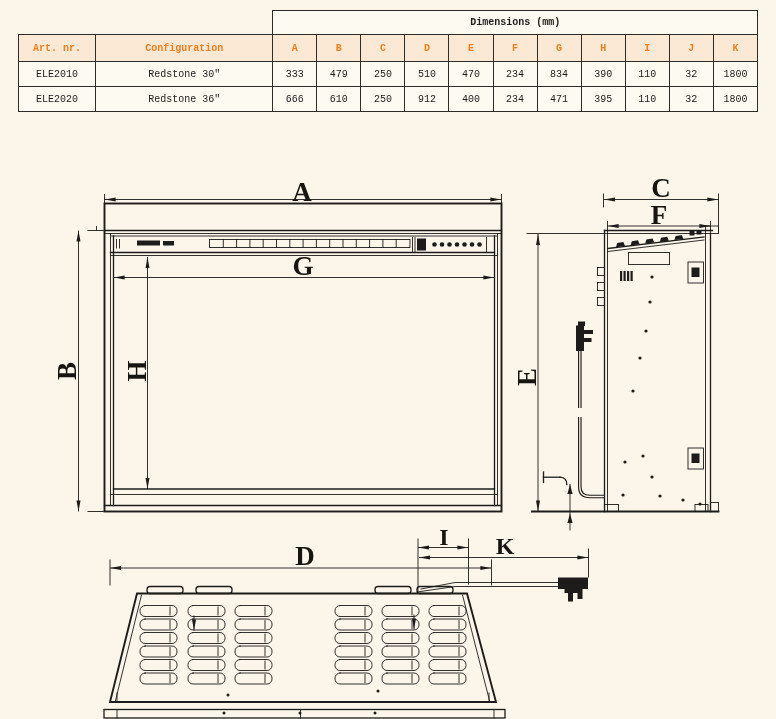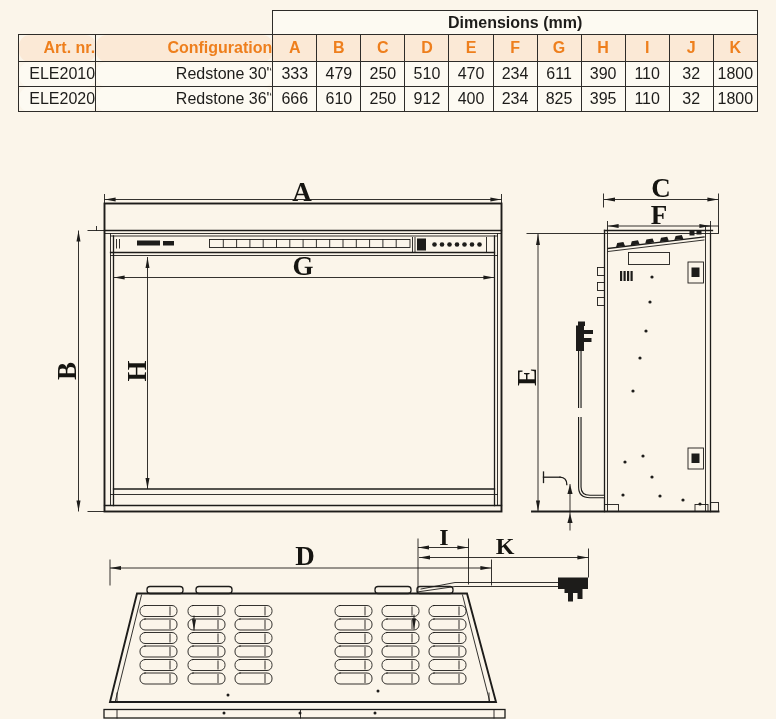--- a/index.html
+++ b/index.html
@@ -8,31 +8,31 @@
     background:#fbf5ea;
     font-family:"Liberation Sans",sans-serif;
   }
   
   table.dims{
     position:absolute;left:18px;top:10px;width:740px;
     border-collapse:collapse;table-layout:fixed;
   }
   table.dims td{
     border:1.4px solid #2e2c29;
-    font-size:16px;color:#1d1c1a;
+    font-size:10px;color:#1d1c1a;
     height:24px;padding:0;background:#fdfaf2;
-    white-space:nowrap;overflow:hidden;
+    white-space:nowrap;overflow:hidden;font-family:Liberation Mono, monospace;
   }
   table.dims tr.r0 td{height:23px;}
   table.dims td.blank{border:none;background:transparent;}
   table.dims td.title{font-weight:bold;text-align:center;}
   table.dims tr.head td{
     background:#fbe9d6;color:#ee7f1d;font-weight:bold;height:26px;
   }
-  td.tl{text-align:right;padding-left:8px;border-radius:11px;}
+  td.tl{text-align:center;padding-left:8px;}
   td.ctr{text-align:center;}
   
   svg.draw{position:absolute;left:0;top:0;}
   .ln{stroke:#1d1c1a;stroke-width:1.3;fill:none;stroke-linecap:square;}
   .th{stroke-width:1.9;}
   .tn{stroke-width:0.9;}
   .fl{fill:#1d1c1a;stroke:none;}
   .cord{stroke:#1d1c1a;stroke-width:3.6;fill:none;}
   .cordIn{stroke:#fbf5ea;stroke-width:1.3;fill:none;}
   text.dim{font-family:"Liberation Serif",serif;font-weight:bold;font-size:27px;fill:#161511;}
@@ -79,36 +79,36 @@
   </tr>
   <tr>
     <td class="tl">ELE2010</td>
     <td class="tl">Redstone 30"</td>
     <td class="ctr">333</td>
     <td class="ctr">479</td>
     <td class="ctr">250</td>
     <td class="ctr">510</td>
     <td class="ctr">470</td>
     <td class="ctr">234</td>
-    <td class="ctr">611</td>
+    <td class="ctr">834</td>
     <td class="ctr">390</td>
     <td class="ctr">110</td>
     <td class="ctr">32</td>
     <td class="ctr">1800</td>
   </tr>
   <tr>
     <td class="tl">ELE2020</td>
     <td class="tl">Redstone 36"</td>
     <td class="ctr">666</td>
     <td class="ctr">610</td>
     <td class="ctr">250</td>
     <td class="ctr">912</td>
     <td class="ctr">400</td>
     <td class="ctr">234</td>
-    <td class="ctr">825</td>
+    <td class="ctr">471</td>
     <td class="ctr">395</td>
     <td class="ctr">110</td>
     <td class="ctr">32</td>
     <td class="ctr">1800</td>
   </tr>
 </tbody>
   </table>
 
 <svg class="draw" width="776" height="719" viewBox="0 0 776 719">
   <defs>

